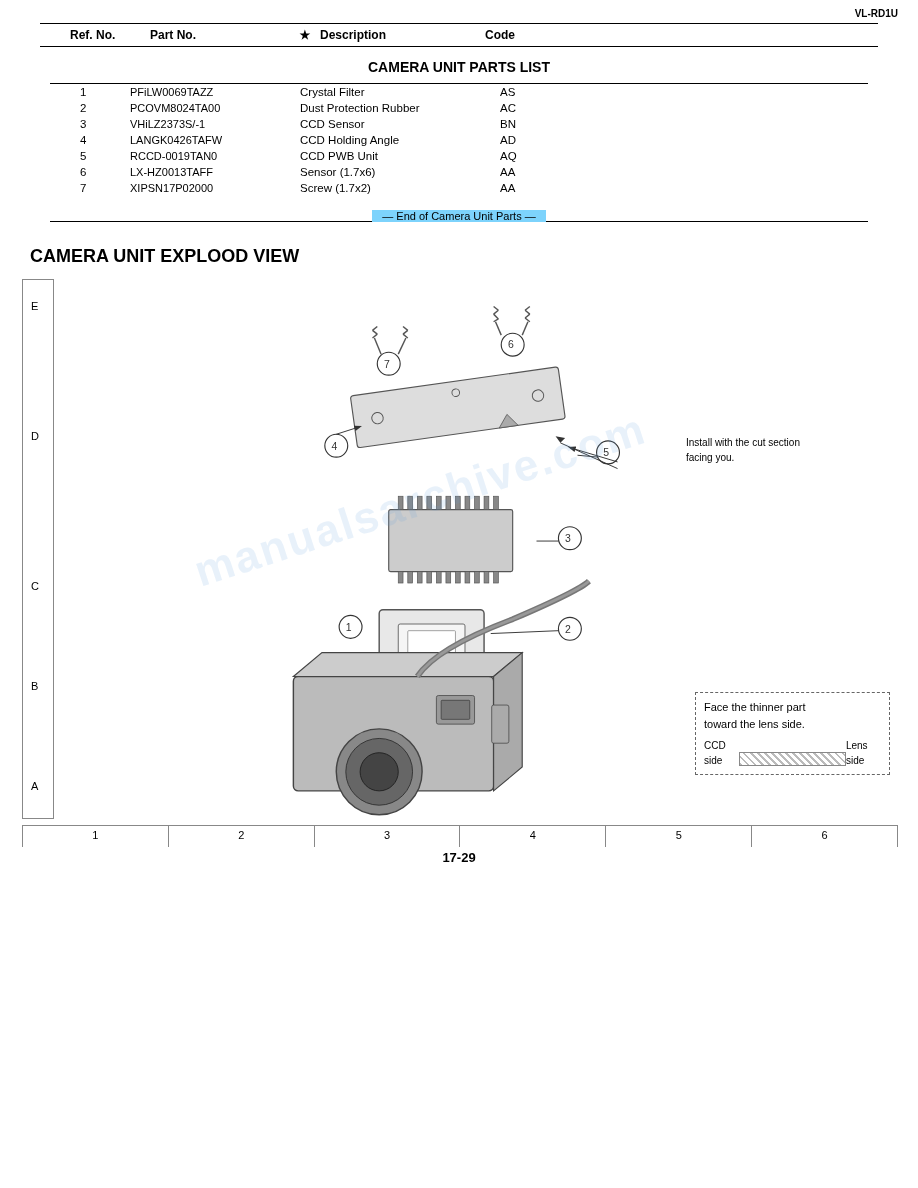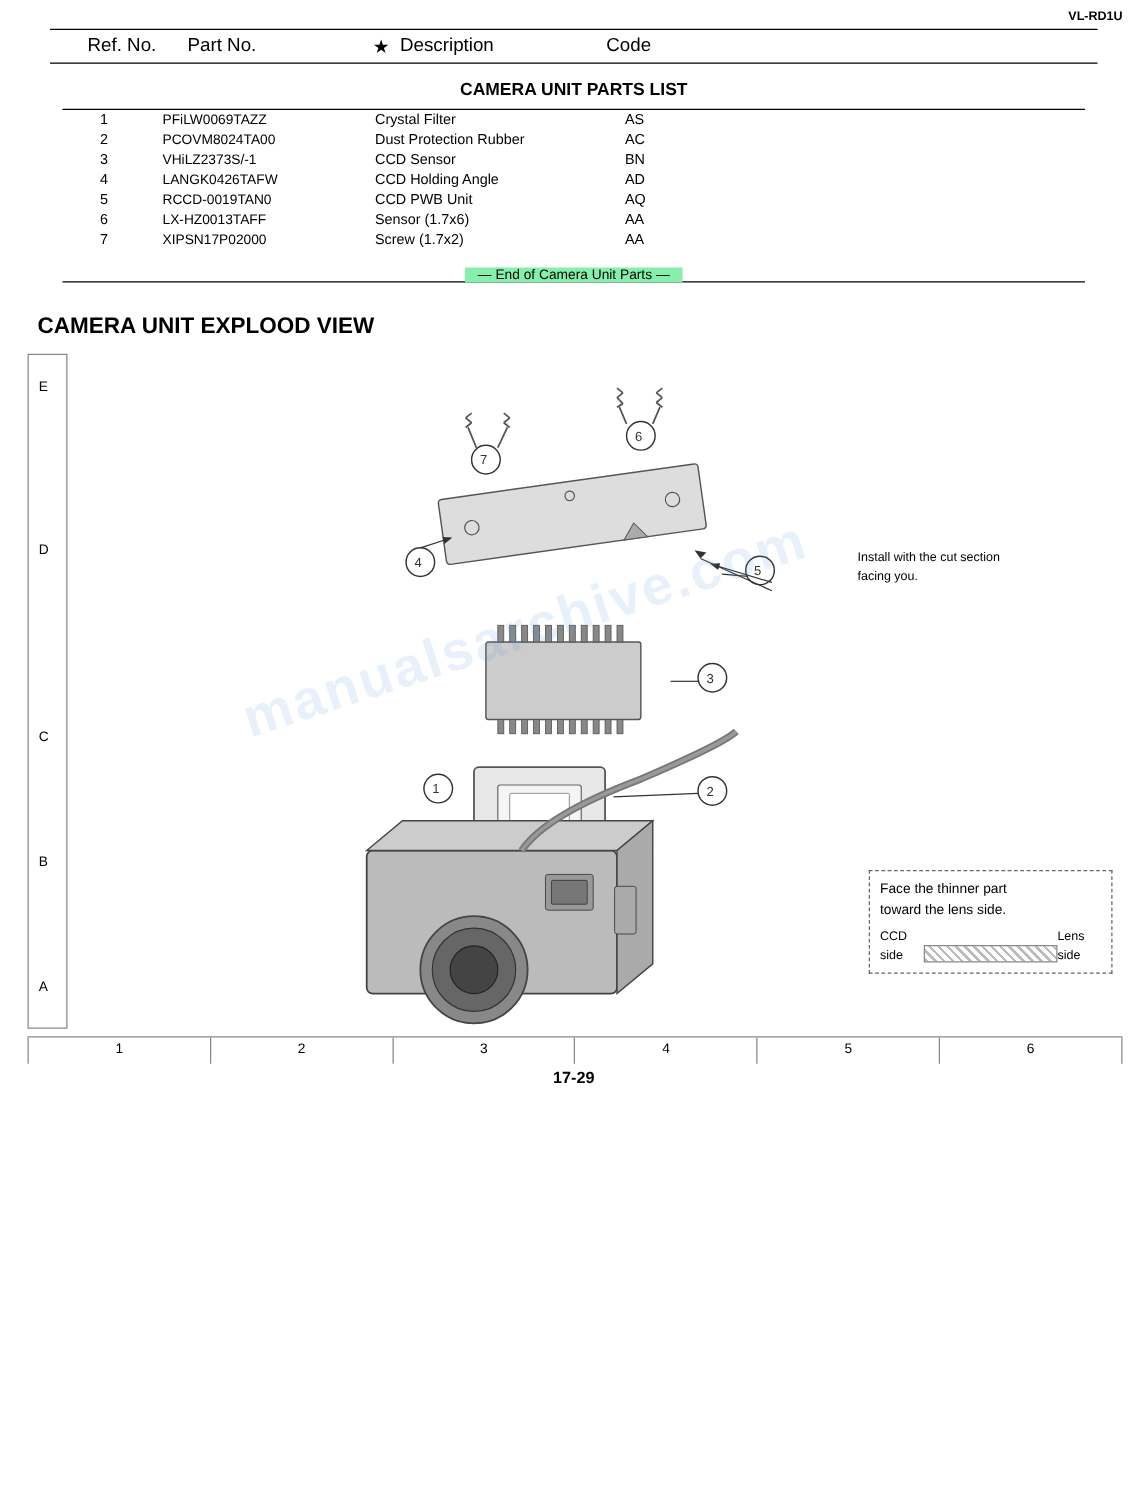--- a/index.html
+++ b/index.html
@@ -26,21 +26,22 @@
       font-weight: bold;
     }
 
     
     .table-header-row {
       display: flex;
       padding: 4px 30px;
       border-bottom: 1.5px solid #000;
       border-top: 1.5px solid #000;
       margin: 0 20px;
-      font-size: 15px;
+      font-size: 12px;
+      font-weight: bold;
     }
     .col-ref { width: 80px; }
     .col-part { width: 140px; }
     .col-star { width: 30px; text-align: center; }
     .col-desc { width: 165px; }
     .col-code { width: 60px; }
 
     
     .section-title {
       text-align: center;
@@ -69,21 +70,21 @@
     
     .end-line-container {
       margin: 14px 30px;
       display: flex;
       align-items: center;
       justify-content: center;
       border-bottom: 1px solid #000;
       padding-bottom: 6px;
     }
     .end-line-text {
-      background: #86efac;
+      background: #7dd3fc;
       padding: 0 10px;
       font-size: 11px;
       margin-bottom: -7px;
     }
 
     
     .exploded-title {
       font-size: 18px;
       font-weight: bold;
       padding: 10px 30px 8px 30px;

